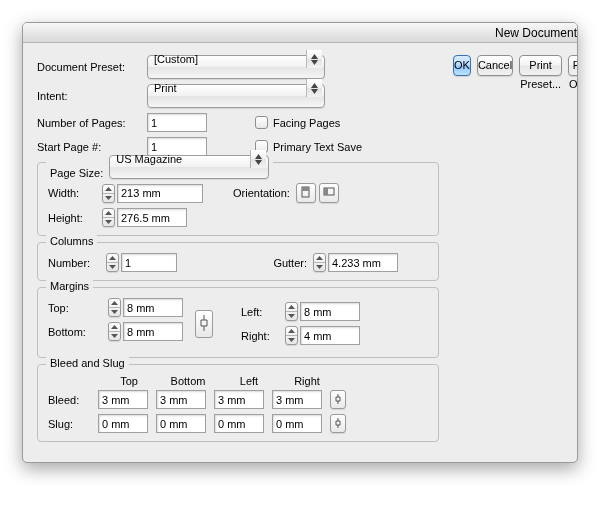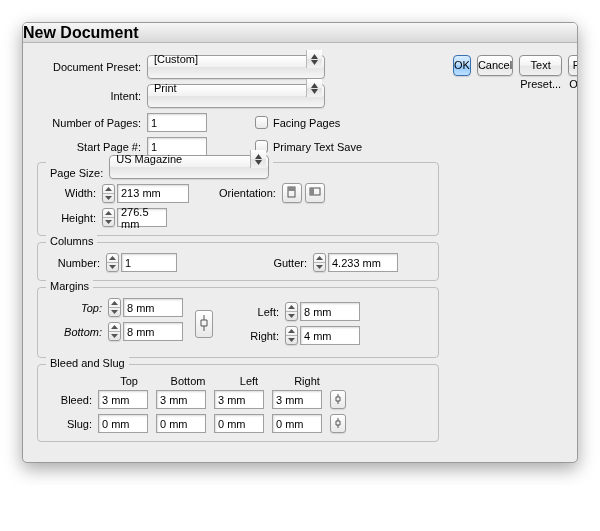--- a/index.html
+++ b/index.html
@@ -6,34 +6,33 @@
   body { margin: 0; background: #fff; padding: 22px; }
   .window {
     width: 556px;
     background: #ededed;
     border: 1px solid #9a9a9a;
     border-radius: 5px;
     box-shadow: 0 6px 18px rgba(0,0,0,0.35);
     overflow: hidden;
   }
   .titlebar {
-    height: 20px; line-height: 20px; text-align: left;
+    height: 20px; line-height: 20px; text-align: right;
     background: linear-gradient(#f7f7f7, #d9d9d9);
     border-bottom: 1px solid #b5b5b5;
-    font-size: 16px;
-    font-weight: bold;
+    font-size: 12px;
   }
   .body { display: flex; padding: 12px 14px 16px; gap: 14px; }
   .main { flex: 1; }
   .side { width: 110px; display: flex; gap: 6px; }
 
   .row { display: flex; align-items: center; margin-bottom: 5px; }
-  .lbl { text-align: right; padding-right: 6px; }
+  .lbl { padding-right: 6px; }
   .lbl-110 { width: 110px; }
-  .lbl-60  { width: 60px; font-style: italic; }
+  .lbl-60  { width: 60px; }
 
   
   .select {
     height: 24px; display: inline-flex; align-items: center;
     background: linear-gradient(#ffffff,#f1f1f1 50%,#e4e4e4 51%,#f6f6f6);
     border: 1px solid #9c9c9c; border-radius: 4px;
     box-shadow: inset 0 1px 0 #fff, 0 1px 1px rgba(0,0,0,0.1);
     padding: 0 2px 16px 6px;
   }
   .select-text { flex: 1; }
@@ -190,21 +189,21 @@
                 <svg width="7" height="4">
                   <path d="M3.5 0 L7 4 L0 4 Z" fill="#555"></path>
                 </svg>
               </div>
             <div>
                 <svg width="7" height="4">
                   <path d="M0 0 L7 0 L3.5 4 Z" fill="#555"></path>
                 </svg>
               </div>
           </div>
-          <div class="input" style="width:72px">
+          <div class="input" style="width:86px">
             <span>213 mm</span>
           </div>
           <div style="width:30px"></div>
           <span>Orientation:</span>
           <div style="width:6px"></div>
           <div class="iconbtn">
             <span><svg width="10" height="12">
                   <rect x="1" y="1" width="7" height="10" fill="none" stroke="#555"></rect>
                   <rect x="1" y="1" width="7" height="4" fill="#888"></rect>
                 </svg></span>
@@ -225,21 +224,21 @@
                 <svg width="7" height="4">
                   <path d="M3.5 0 L7 4 L0 4 Z" fill="#555"></path>
                 </svg>
               </div>
             <div>
                 <svg width="7" height="4">
                   <path d="M0 0 L7 0 L3.5 4 Z" fill="#555"></path>
                 </svg>
               </div>
           </div>
-          <div class="input" style="width:50px">
+          <div class="input" style="width:70px">
             <span>276.5 mm</span>
           </div>
         </div>
       </div>
 
       <div class="fs">
         <div class="fs-legend">Columns</div>
         <div class="row" style="margin-bottom:0">
           <div class="lbl" style="width:58px">Number:</div>
           <div class="spin">
@@ -416,17 +415,17 @@
                 </svg></span>
           </div>
         </div>
       </div>
 
     </div>
 
     <div class="side">
       <div class="btn primary">OK</div>
       <div class="btn">Cancel</div>
-      <div class="btn">Text Preset...</div>
+      <div class="btn">Print Preset...</div>
       <div class="btn">Fewer Options</div>
     </div>
   </div>
 </div>
 
 </body></html>

